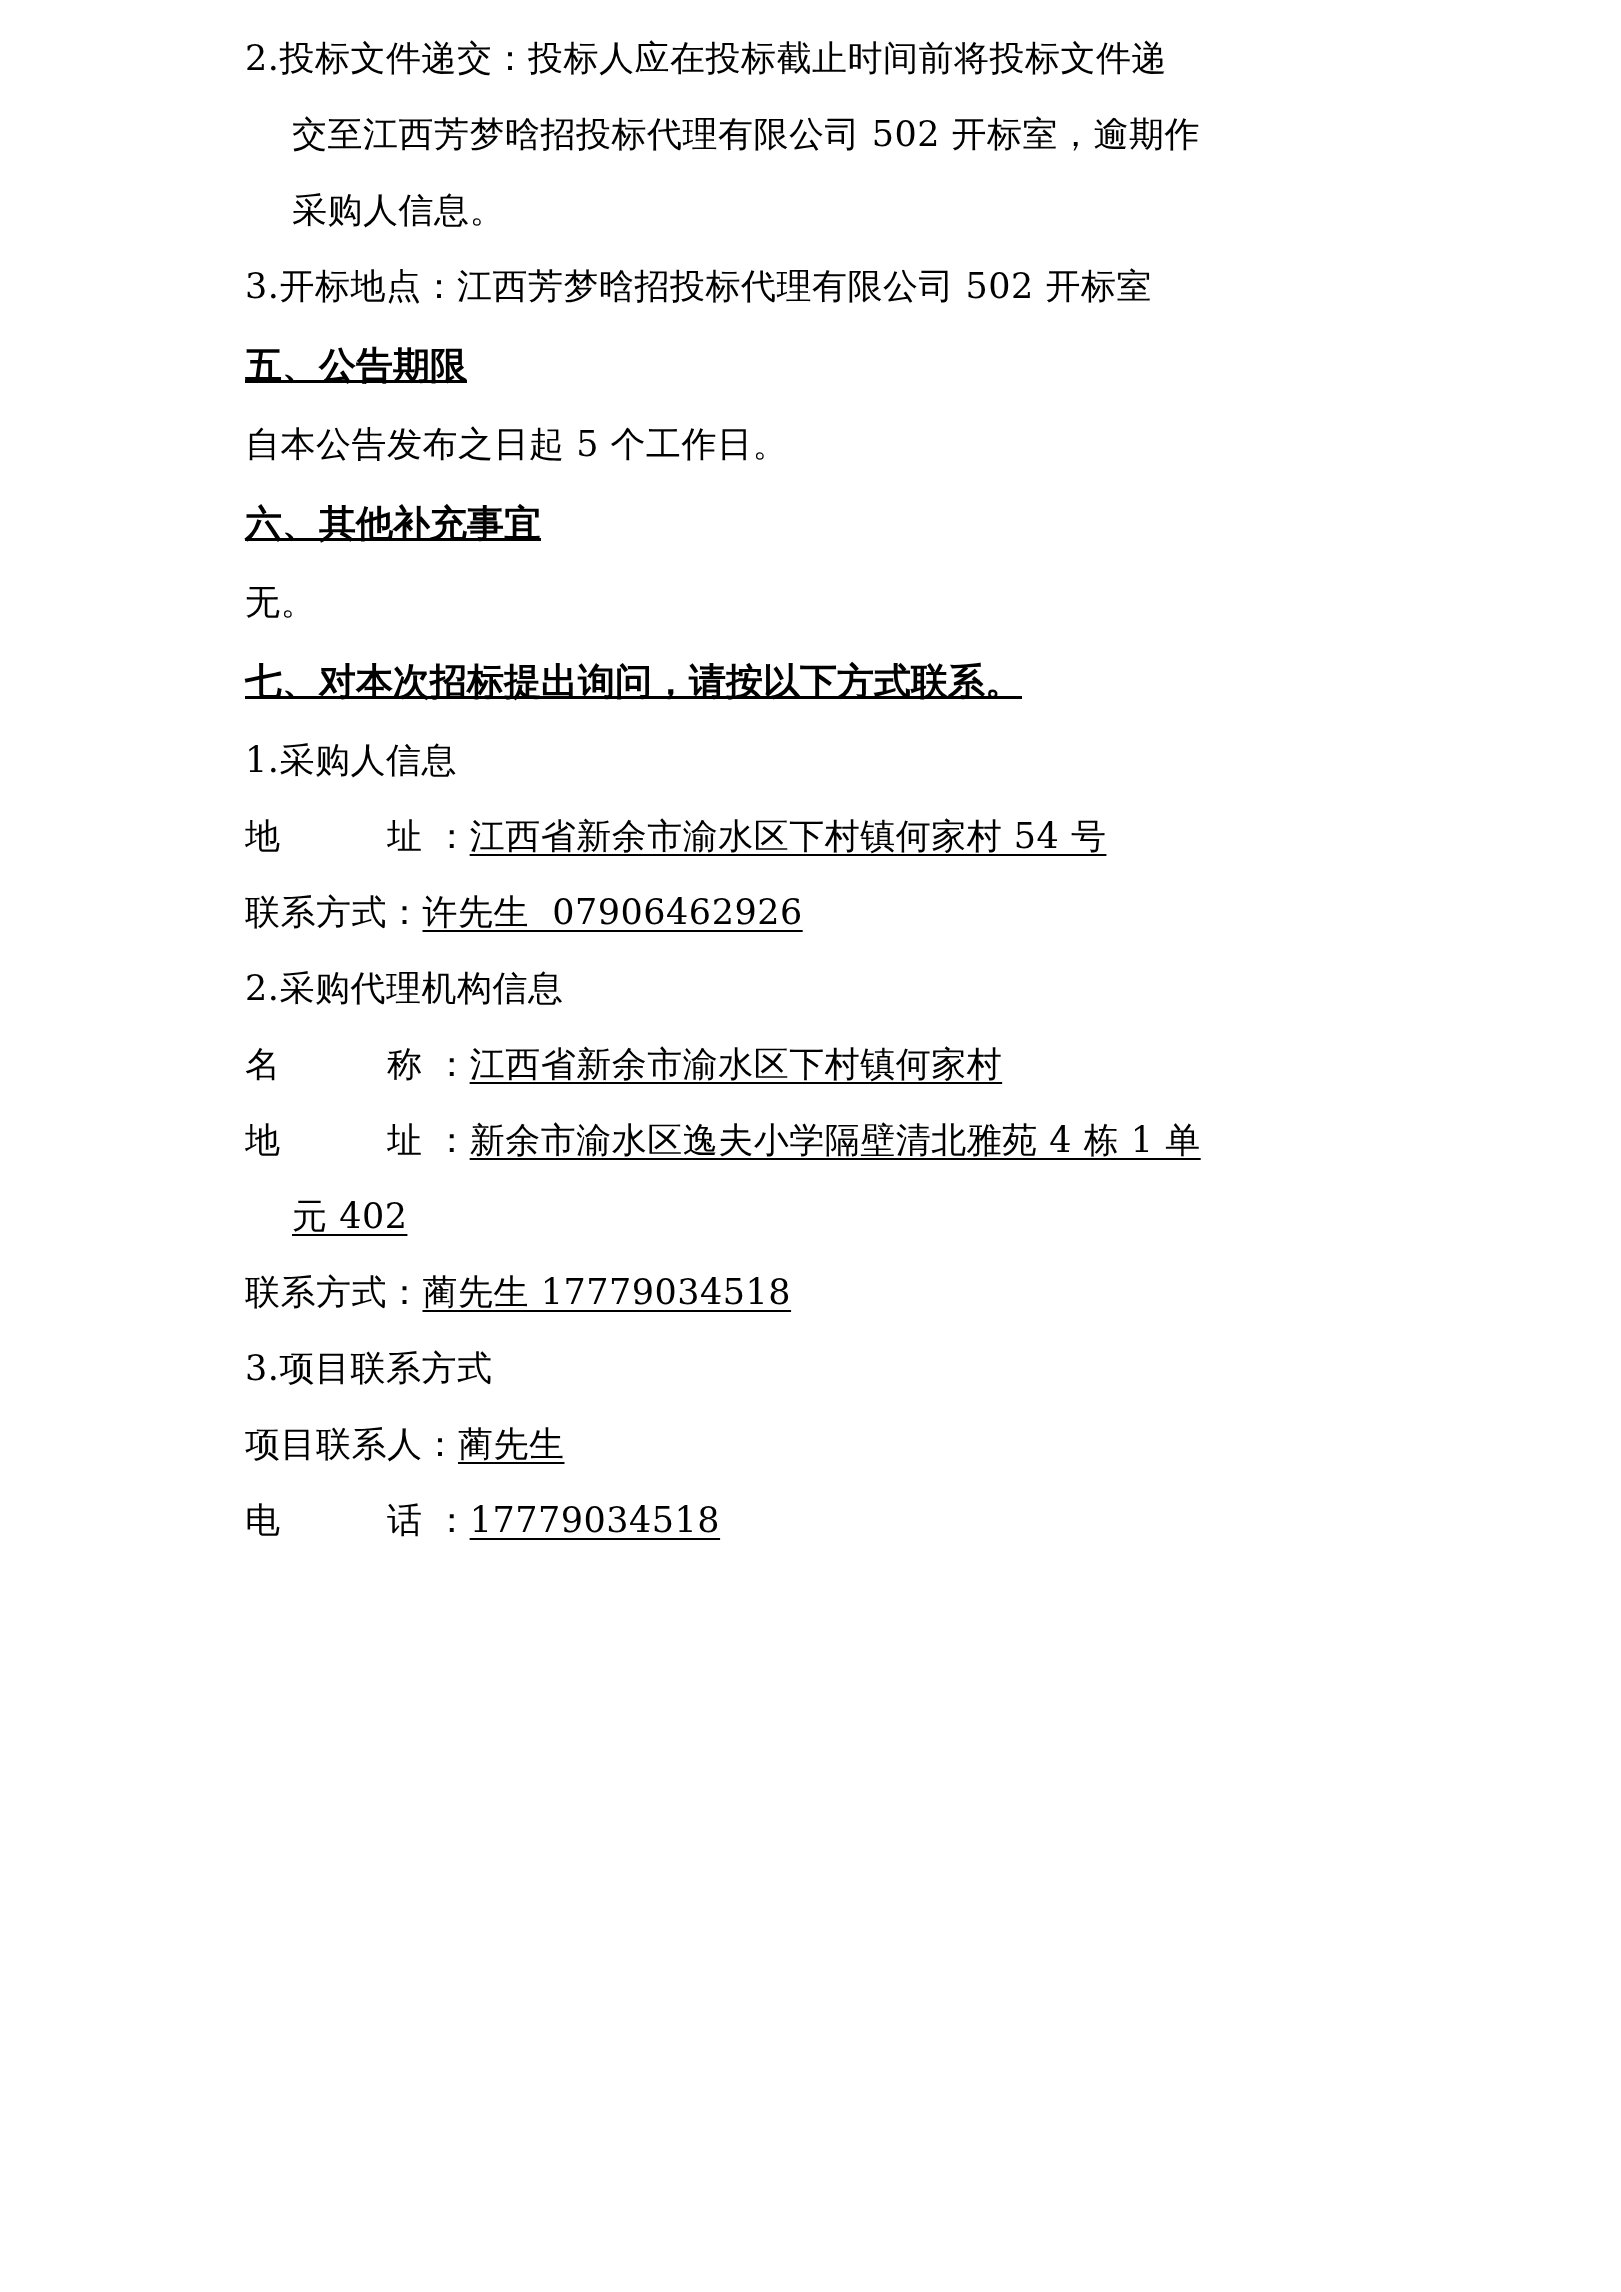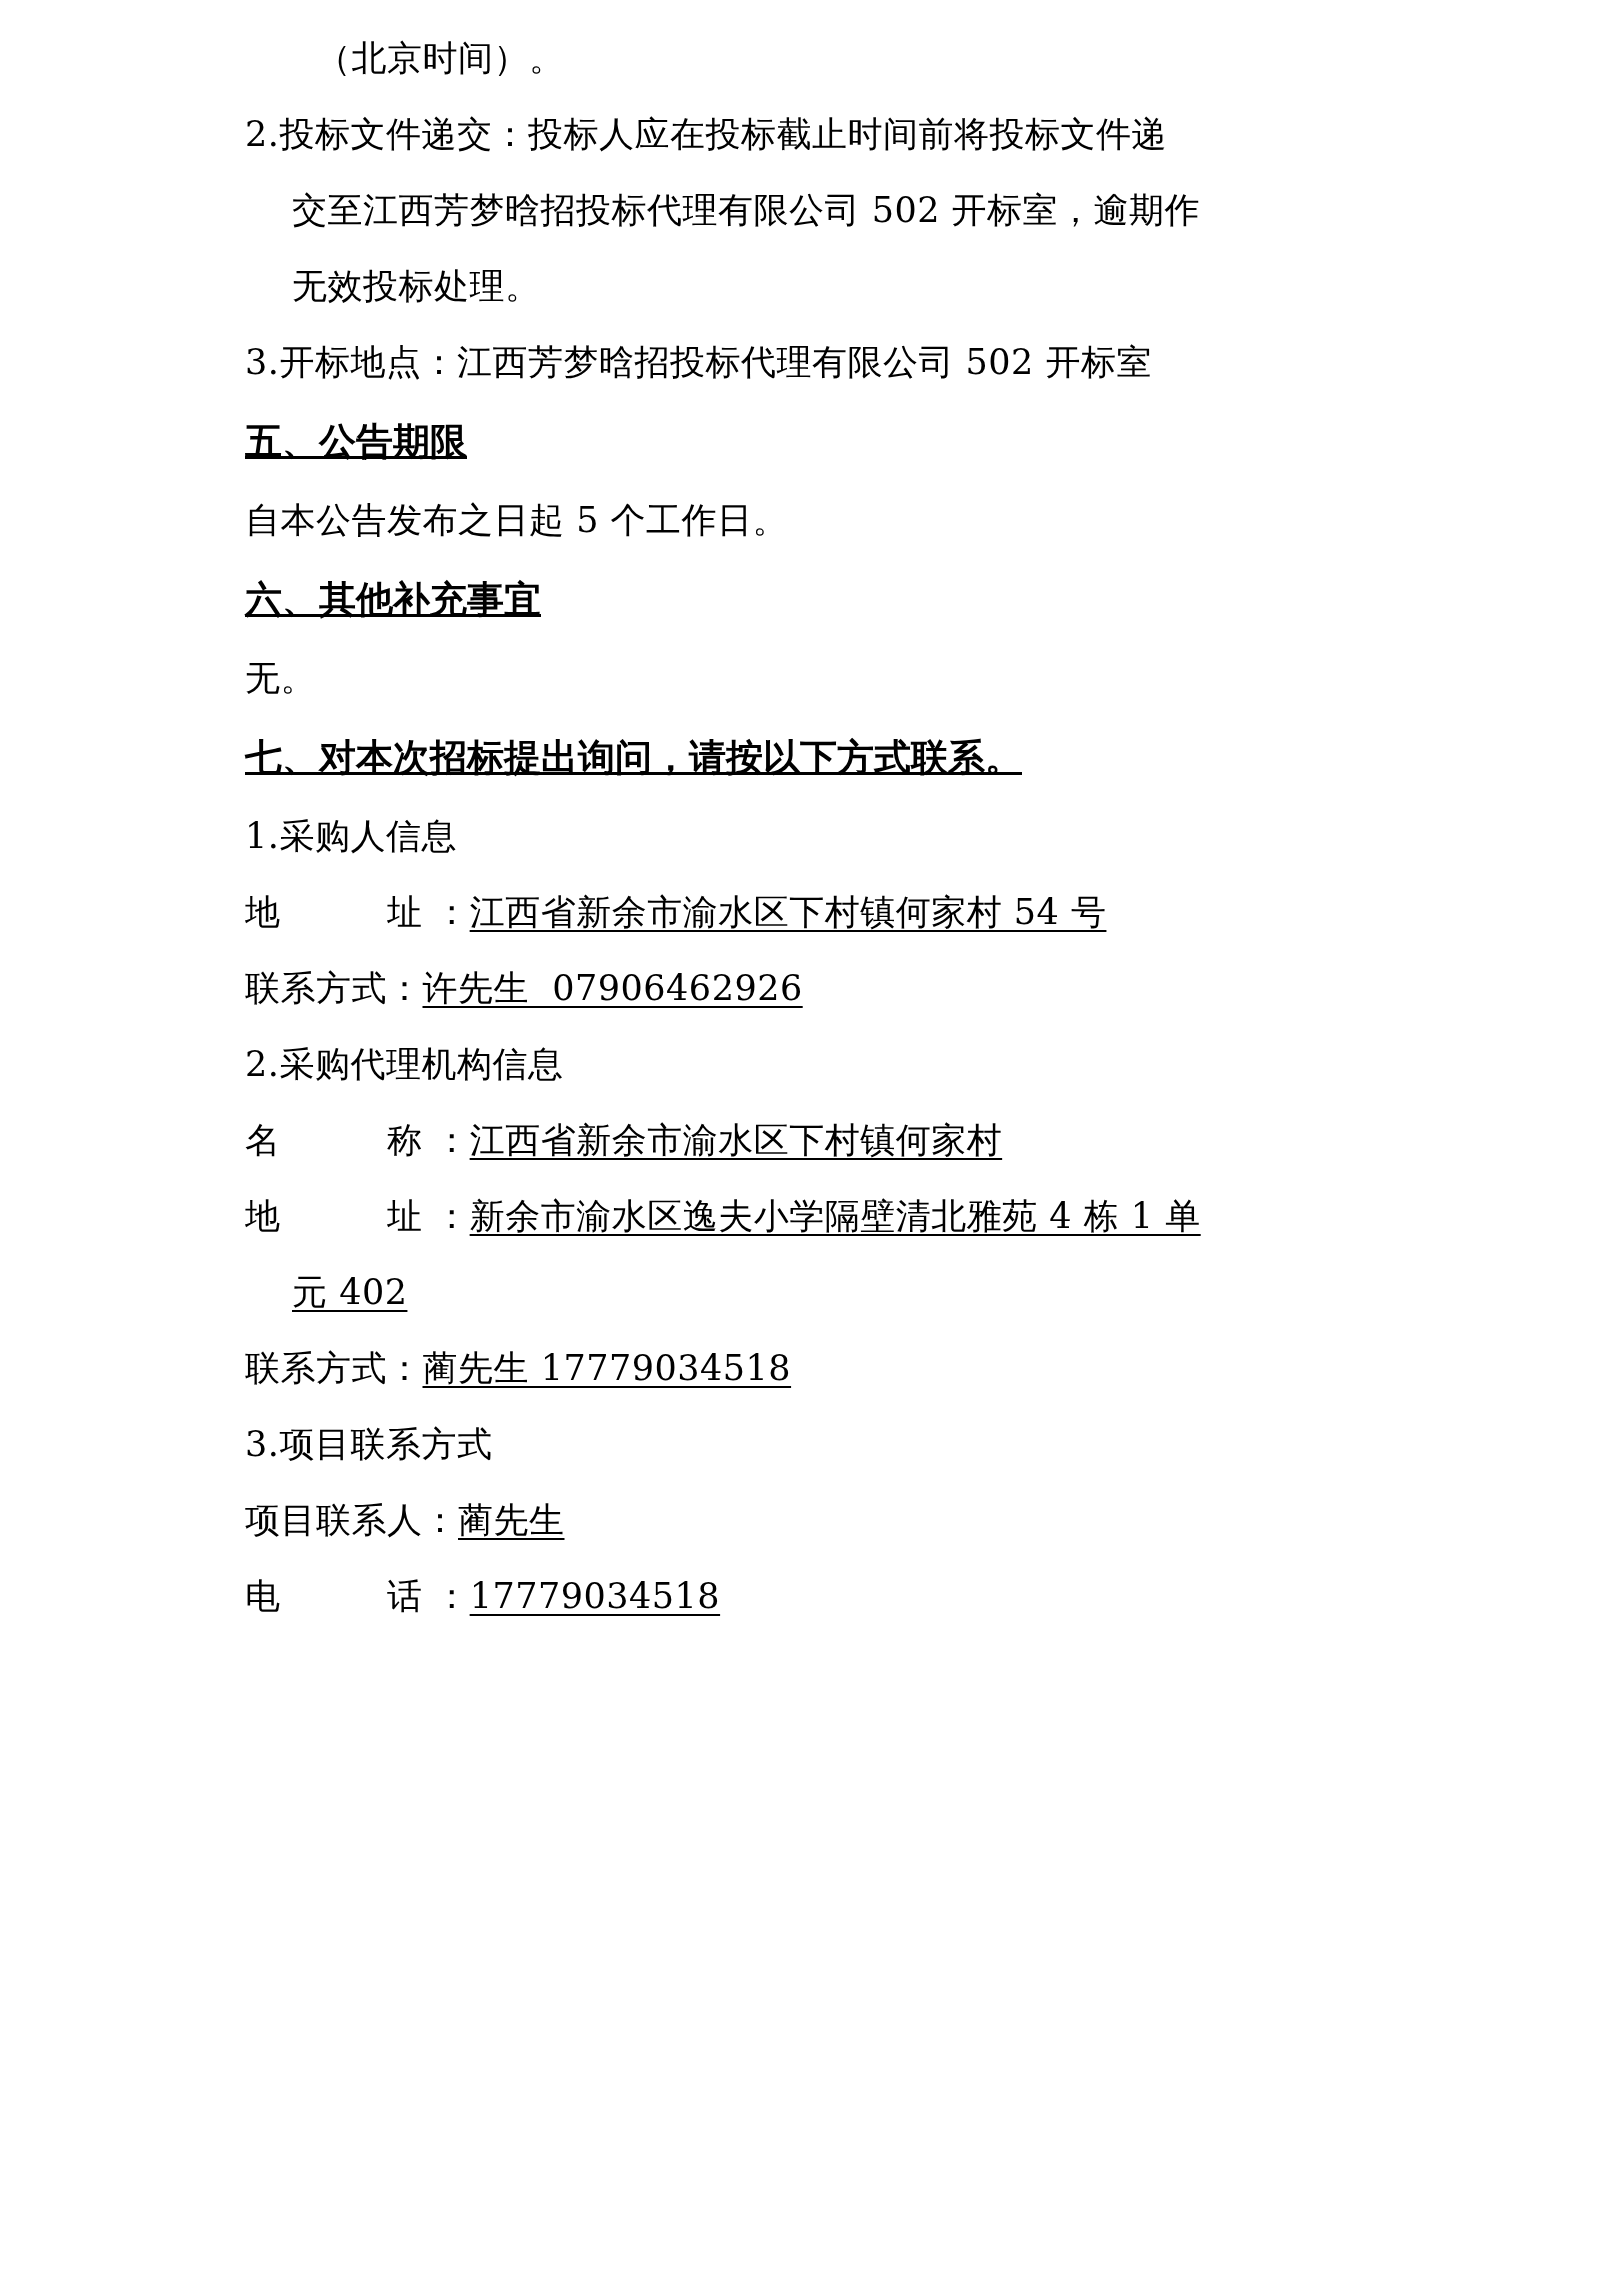--- a/index.html
+++ b/index.html
@@ -46,25 +46,24 @@
     text-decoration: underline;
     text-underline-offset: 5.9px;
     text-decoration-thickness: 1.5px;
   }
 </style>
 </head>
 <body>
 
 <div class="page">
 
-  <div class="line first-line">（北京时间）。</div>
 
   <div class="line">2.投标文件递交：投标人应在投标截止时间前将投标文件递</div>
   <div class="line cont">交至江西芳梦晗招投标代理有限公司 502 开标室，逾期作</div>
-  <div class="line cont">无效投标处理。</div>
+  <div class="line cont">采购人信息。</div>
 
   <div class="line">3.开标地点：江西芳梦晗招投标代理有限公司 502 开标室</div>
 
   <div class="heading">五、公告期限</div>
   <div class="line">自本公告发布之日起 5 个工作日。</div>
 
   <div class="heading">六、其他补充事宜</div>
   <div class="line">无。</div>
 
   <div class="heading">七、对本次招标提出询问，请按以下方式联系。</div>

